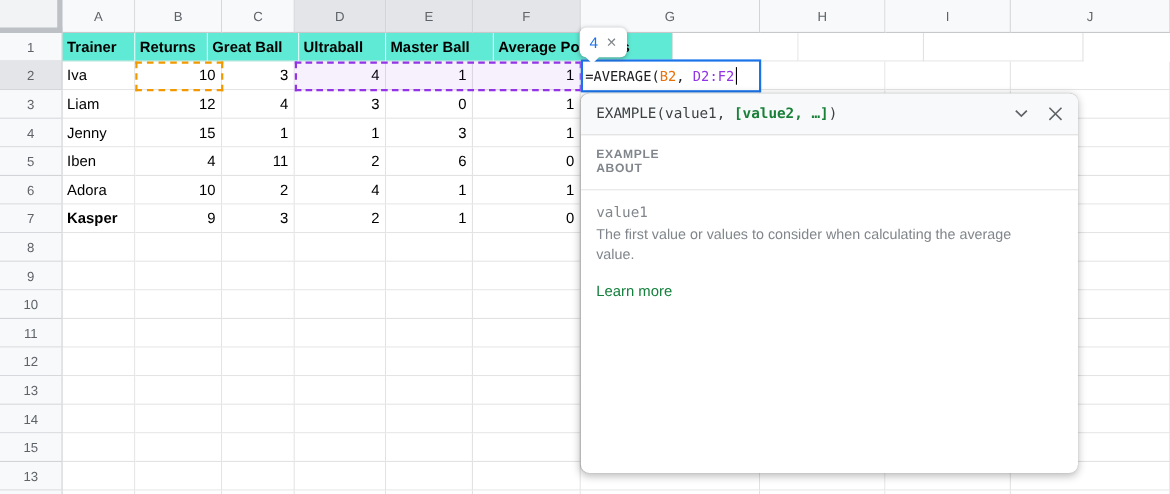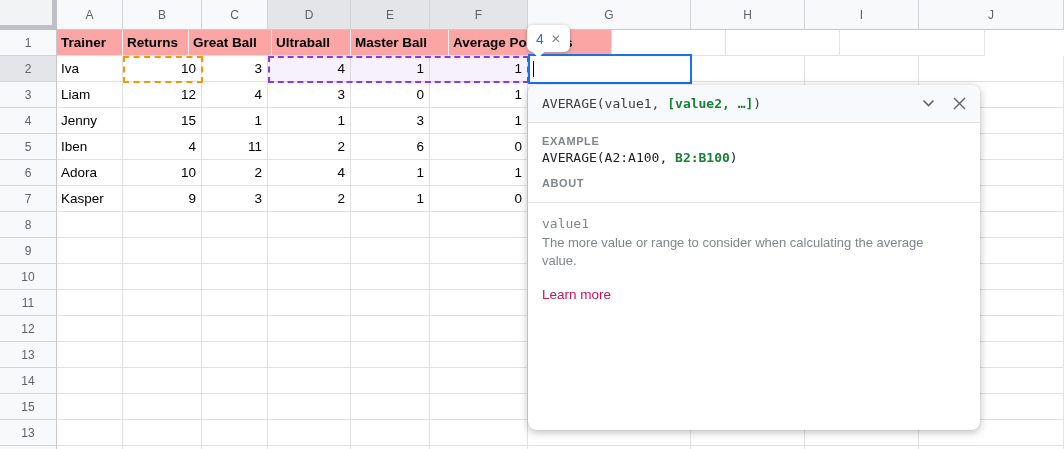--- a/index.html
+++ b/index.html
@@ -13,21 +13,21 @@
   .row  { display:flex; height:26px; }
   .cell { flex:0 0 auto; border-right:1px solid #e2e2e2; border-bottom:1px solid #e2e2e2;
           font-size:13.5px; color:#000; display:flex; align-items:center; overflow:hidden;
           white-space:nowrap; background:#fff; }
   .colhead { background:#f8f9fa; border-right:1px solid #d2d4d7; border-bottom:1px solid #c6c8ca;
              color:#5f6368; font-size:12px; justify-content:center; }
   .rowhead { background:#f8f9fa; border-right:1px solid #c6c8ca; border-bottom:1px solid #d2d4d7;
              color:#5f6368; font-size:12px; justify-content:center; }
   .hl { background:#e4e5e8; }
   .corner { background:#f1f3f4; border-right:5px solid #bdc1c6; border-bottom:5px solid #bdc1c6; }
-  .green { background:#fca5a5; font-weight:bold; border-right-color:rgba(255,255,255,0.85); }
+  .green { background:#5eead4; font-weight:bold; border-right-color:rgba(255,255,255,0.85); }
   .green.lastgreen { border-right-color:#e2e2e2; }
   .tleft  { justify-content:flex-start; padding-left:4px; }
   .tright { justify-content:flex-end;  padding-right:5px; }
 
   
   .ref-outline { position:absolute; pointer-events:none; }
   #ref-b2  { left:123px; top:56px; width:80px;  height:27px; border:2px dashed #f29900; }
   #ref-d2f2{ left:268px; top:56px; width:261px; height:27px; border:2px dashed #9334e6;
              background:rgba(147,52,230,0.07); }
 
@@ -59,21 +59,21 @@
   #popup .pclose { font-size:15px; }
   #popup .pbody { padding:12px 14px 0 14px; }
   .seclabel { font-size:11px; font-weight:bold; color:#80868b; letter-spacing:.6px; }
   .excode { font-size:13px; color:#202124; margin:3px 0 12px 0; }
   .abouttext { font-size:13px; color:#202124; margin:3px 0 0 0; }
   .divider { height:1px; background:#e3e5e8; margin:13px -14px 0 -14px; }
   .argname { font-size:13px; color:#80868b; margin-top:13px; }
   .argdesc { font-size:13px; color:#80868b; line-height:1.4; margin-top:3px; max-width:386px; }
   .argname2 { font-size:13px; margin-top:13px; }
   .argdesc2 { font-size:13px; color:#3c4043; line-height:1.4; margin-top:3px; max-width:386px; }
-  .learn { display:inline-block; margin-top:17px; font-size:13.5px; color:#be185d;
+  .learn { display:inline-block; margin-top:17px; font-size:13.5px; color:#15803d;
            text-decoration:none; cursor:pointer; }
 </style>
 </head>
 <body>
 
 <div id="stage">
 
   <div id="grid">
       <div class="hrow">
         <div class="cell corner" style="width: 57px;"></div>
@@ -160,21 +160,21 @@
         <div class="cell tright" style="width: 83px;">4</div>
         <div class="cell tright" style="width: 79px;">1</div>
         <div class="cell tright" style="width: 98px;">1</div>
         <div class="cell" style="width: 163px;"></div>
         <div class="cell" style="width: 114px;"></div>
         <div class="cell" style="width: 114px;"></div>
         <div class="cell" style="width: 145px;"></div>
       </div>
       <div class="row">
         <div class="cell rowhead" style="width: 57px;">7</div>
-        <div class="cell tleft" style="width: 66px;">Kasper</div>
+        <div class="cell tleft" style="width: 66px; font-weight: bold;">Kasper</div>
         <div class="cell tright" style="width: 79px;">9</div>
         <div class="cell tright" style="width: 66px;">3</div>
         <div class="cell tright" style="width: 83px;">2</div>
         <div class="cell tright" style="width: 79px;">1</div>
         <div class="cell tright" style="width: 98px;">0</div>
         <div class="cell" style="width: 163px;"></div>
         <div class="cell" style="width: 114px;"></div>
         <div class="cell" style="width: 114px;"></div>
         <div class="cell" style="width: 145px;"></div>
       </div>
@@ -307,50 +307,48 @@
         <div class="cell" style="width: 114px;"></div>
         <div class="cell" style="width: 114px;"></div>
         <div class="cell" style="width: 145px;"></div>
       </div>
     </div>
 
   <div id="ref-b2" class="ref-outline"></div>
   <div id="ref-d2f2" class="ref-outline"></div>
 
   <div id="editor">
+    <span id="formula-segments"><span style="color: rgb(32, 33, 36);">=AVERAGE(</span><span style="color: rgb(232, 113, 10);">B2</span><span style="color: rgb(32, 33, 36);">, </span><span style="color: rgb(147, 52, 230);">D2:F2</span></span>
     <span class="caret"></span>
   </div>
 
   <div id="badge">
     <span class="count">4</span>
     <span class="x">✕</span>
   </div>
 
   <div id="popup">
     <div class="phead">
       <div class="sig mono">
-        <span>AVERAGE(value1, </span><span class="gbold">[value2, …]</span><span>)</span>
+        <span>EXAMPLE(value1, </span><span class="gbold">[value2, …]</span><span>)</span>
       </div>
       <span class="hicon chev">
         <svg width="13" height="9" viewBox="0 0 13 9">
             <path d="M1.5 1.5 L6.5 6.5 L11.5 1.5" stroke="#5f6368" stroke-width="1.6" fill="none"></path>
           </svg>
       </span>
       <span class="hicon pclose">
         <svg width="13" height="13" viewBox="0 0 13 13">
             <path d="M1 1 L12 12 M12 1 L1 12" stroke="#5f6368" stroke-width="1.4" fill="none"></path>
           </svg>
       </span>
     </div>
     <div class="pbody">
       <div class="seclabel">EXAMPLE</div>
-      <div class="excode mono">
-        <span>AVERAGE(A2:A100, </span><span class="gbold">B2:B100</span><span>)</span>
-      </div>
       <div class="seclabel">ABOUT</div>
       <div class="divider"></div>
       <div class="argname mono">value1</div>
-      <div class="argdesc">The more value or range to consider when calculating the average value.</div>
+      <div class="argdesc">The first value or values to consider when calculating the average value.</div>
       <a class="learn">Learn more</a>
     </div>
   </div>
 
 </div>
 
 </body></html>

